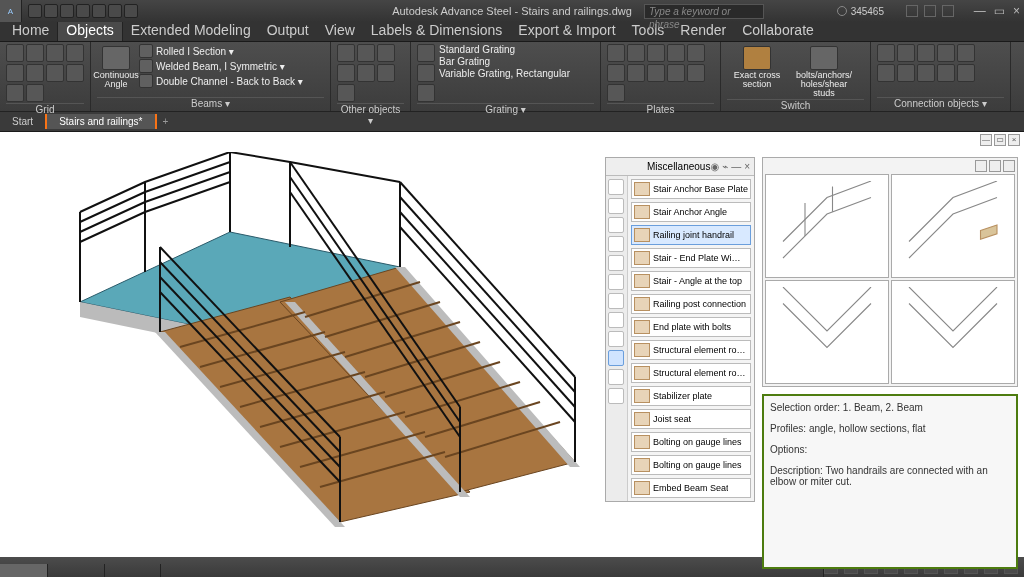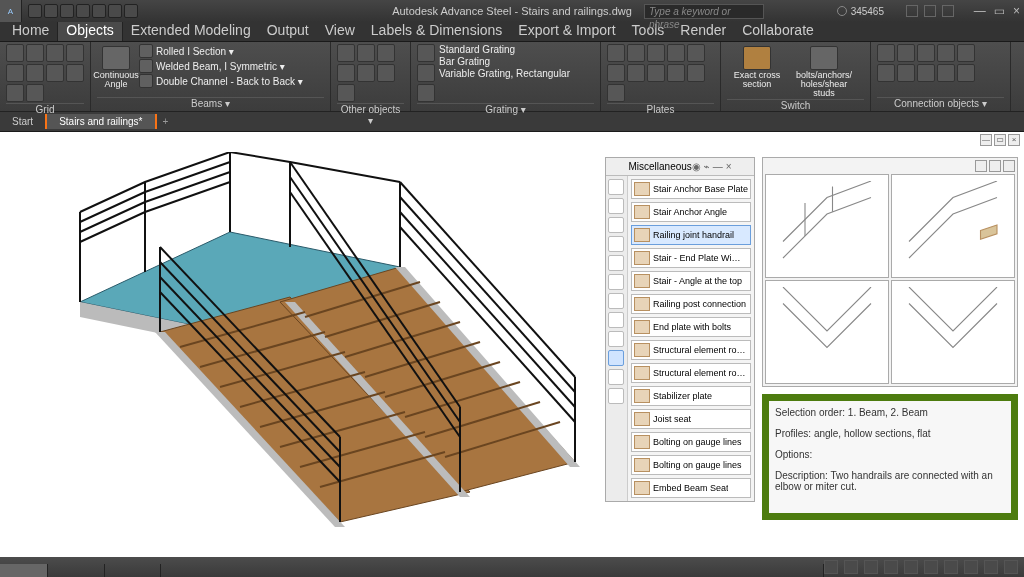--- a/index.html
+++ b/index.html
@@ -48,21 +48,21 @@
   .workspace{ position:relative; height:425px; background:#fff; display:flex; }
   .viewport{ flex:1; position:relative; background:#fff;}
   .vpctrl{ position:absolute; top:2px; right:4px; display:flex; gap:2px;}
   .vpctrl span{ width:12px;height:12px; border:1px solid #999; background:#eee; font-size:8px; text-align:center; line-height:10px; color:#555;}
   
   .stairs{position:absolute; left:30px; top:20px; width:560px; height:390px;}
   .stairs svg{width:100%;height:100%;}
 
   
   .palette{ position:absolute; left:605px; top:25px; width:150px; background:#f4f4f4; border:1px solid #aaa; display:flex; font-size:10px;}
-  .palette .header{ height:18px; background:#eee; border-bottom:1px solid #bbb; display:flex; align-items:center; justify-content:center; padding:0 4px;}
+  .palette .header{ height:18px; background:#eee; border-bottom:1px solid #bbb; display:flex; align-items:center; justify-content:flex-end; padding:0 4px;}
   .palette .header .t{ font-weight:normal;}
   .palette .header .icons{display:flex; gap:3px; color:#666;}
   .palette-body{display:flex;}
   .sidecol{ width:22px; background:#ececec; border-right:1px solid #ccc; display:flex; flex-direction:column; gap:3px; padding:3px 2px; align-items:center;}
   .sidecol span{ width:16px;height:16px; border:1px solid #bbb; background:#fff; border-radius:2px;}
   .sidecol span.sel{ background:#d0e4ff; border-color:#6a9edc;}
   .listcol{ flex:1; display:flex; flex-direction:column; gap:3px; padding:3px;}
   .listcol .item{ height:20px; border:1px solid #bbb; background:#fff; display:flex; align-items:center; gap:3px; padding:0 2px;}
   .listcol .item.sel{ background:#d8e9ff; border-color:#6a9edc;}
   .listcol .item .ic{ width:16px;height:14px; background:#e8d4b8; border:1px solid #b89060;}
@@ -70,21 +70,21 @@
 
   
   .previews{ position:absolute; left:762px; top:25px; right:6px; height:230px; border:1px solid #aaa; background:#f3f3f3;}
   .previews .toolbar{ position:absolute; top:0; right:0; display:flex; gap:2px; padding:2px;}
   .previews .toolbar span{width:12px;height:12px;border:1px solid #999;background:#eee;}
   .previews .grid{ display:grid; grid-template-columns:1fr 1fr; grid-template-rows:1fr 1fr; gap:2px; padding:16px 2px 2px; height:100%;}
   .previews .cell{ background:#fff; border:1px solid #aaa; position:relative;}
   .previews .cell svg{position:absolute;inset:6px;}
 
   
-  .desc{ position:absolute; left:762px; top:262px; right:6px; height:126px; border:7px solid #4d7c0f; background:#f7f7f7; padding:6px; font-size:10px; color:#333; display:flex; flex-direction:column; gap:10px;}
+  .desc{ position:absolute; left:762px; top:262px; right:6px; height:175px; border:2px solid #4d7c0f; background:#f7f7f7; padding:6px; font-size:10px; color:#333; display:flex; flex-direction:column; gap:10px;}
 
   
   .status{ height:20px; background:linear-gradient(#4c4c4c,#3a3a3a); display:flex; align-items:center; color:#ddd; font-size:10px;}
   .status .stab{ padding:16px 10px; border-right:1px solid #222;margin-top:36px;}
   .status .stab.active{ background:#666;}
   .status .spacer{flex:1;}
   .status .icons{display:flex;gap:6px;padding-right:6px;}
   .status .icons span{width:14px;height:14px;border:1px solid #555;background:#4a4a4a;}
 </style>
 </head>

